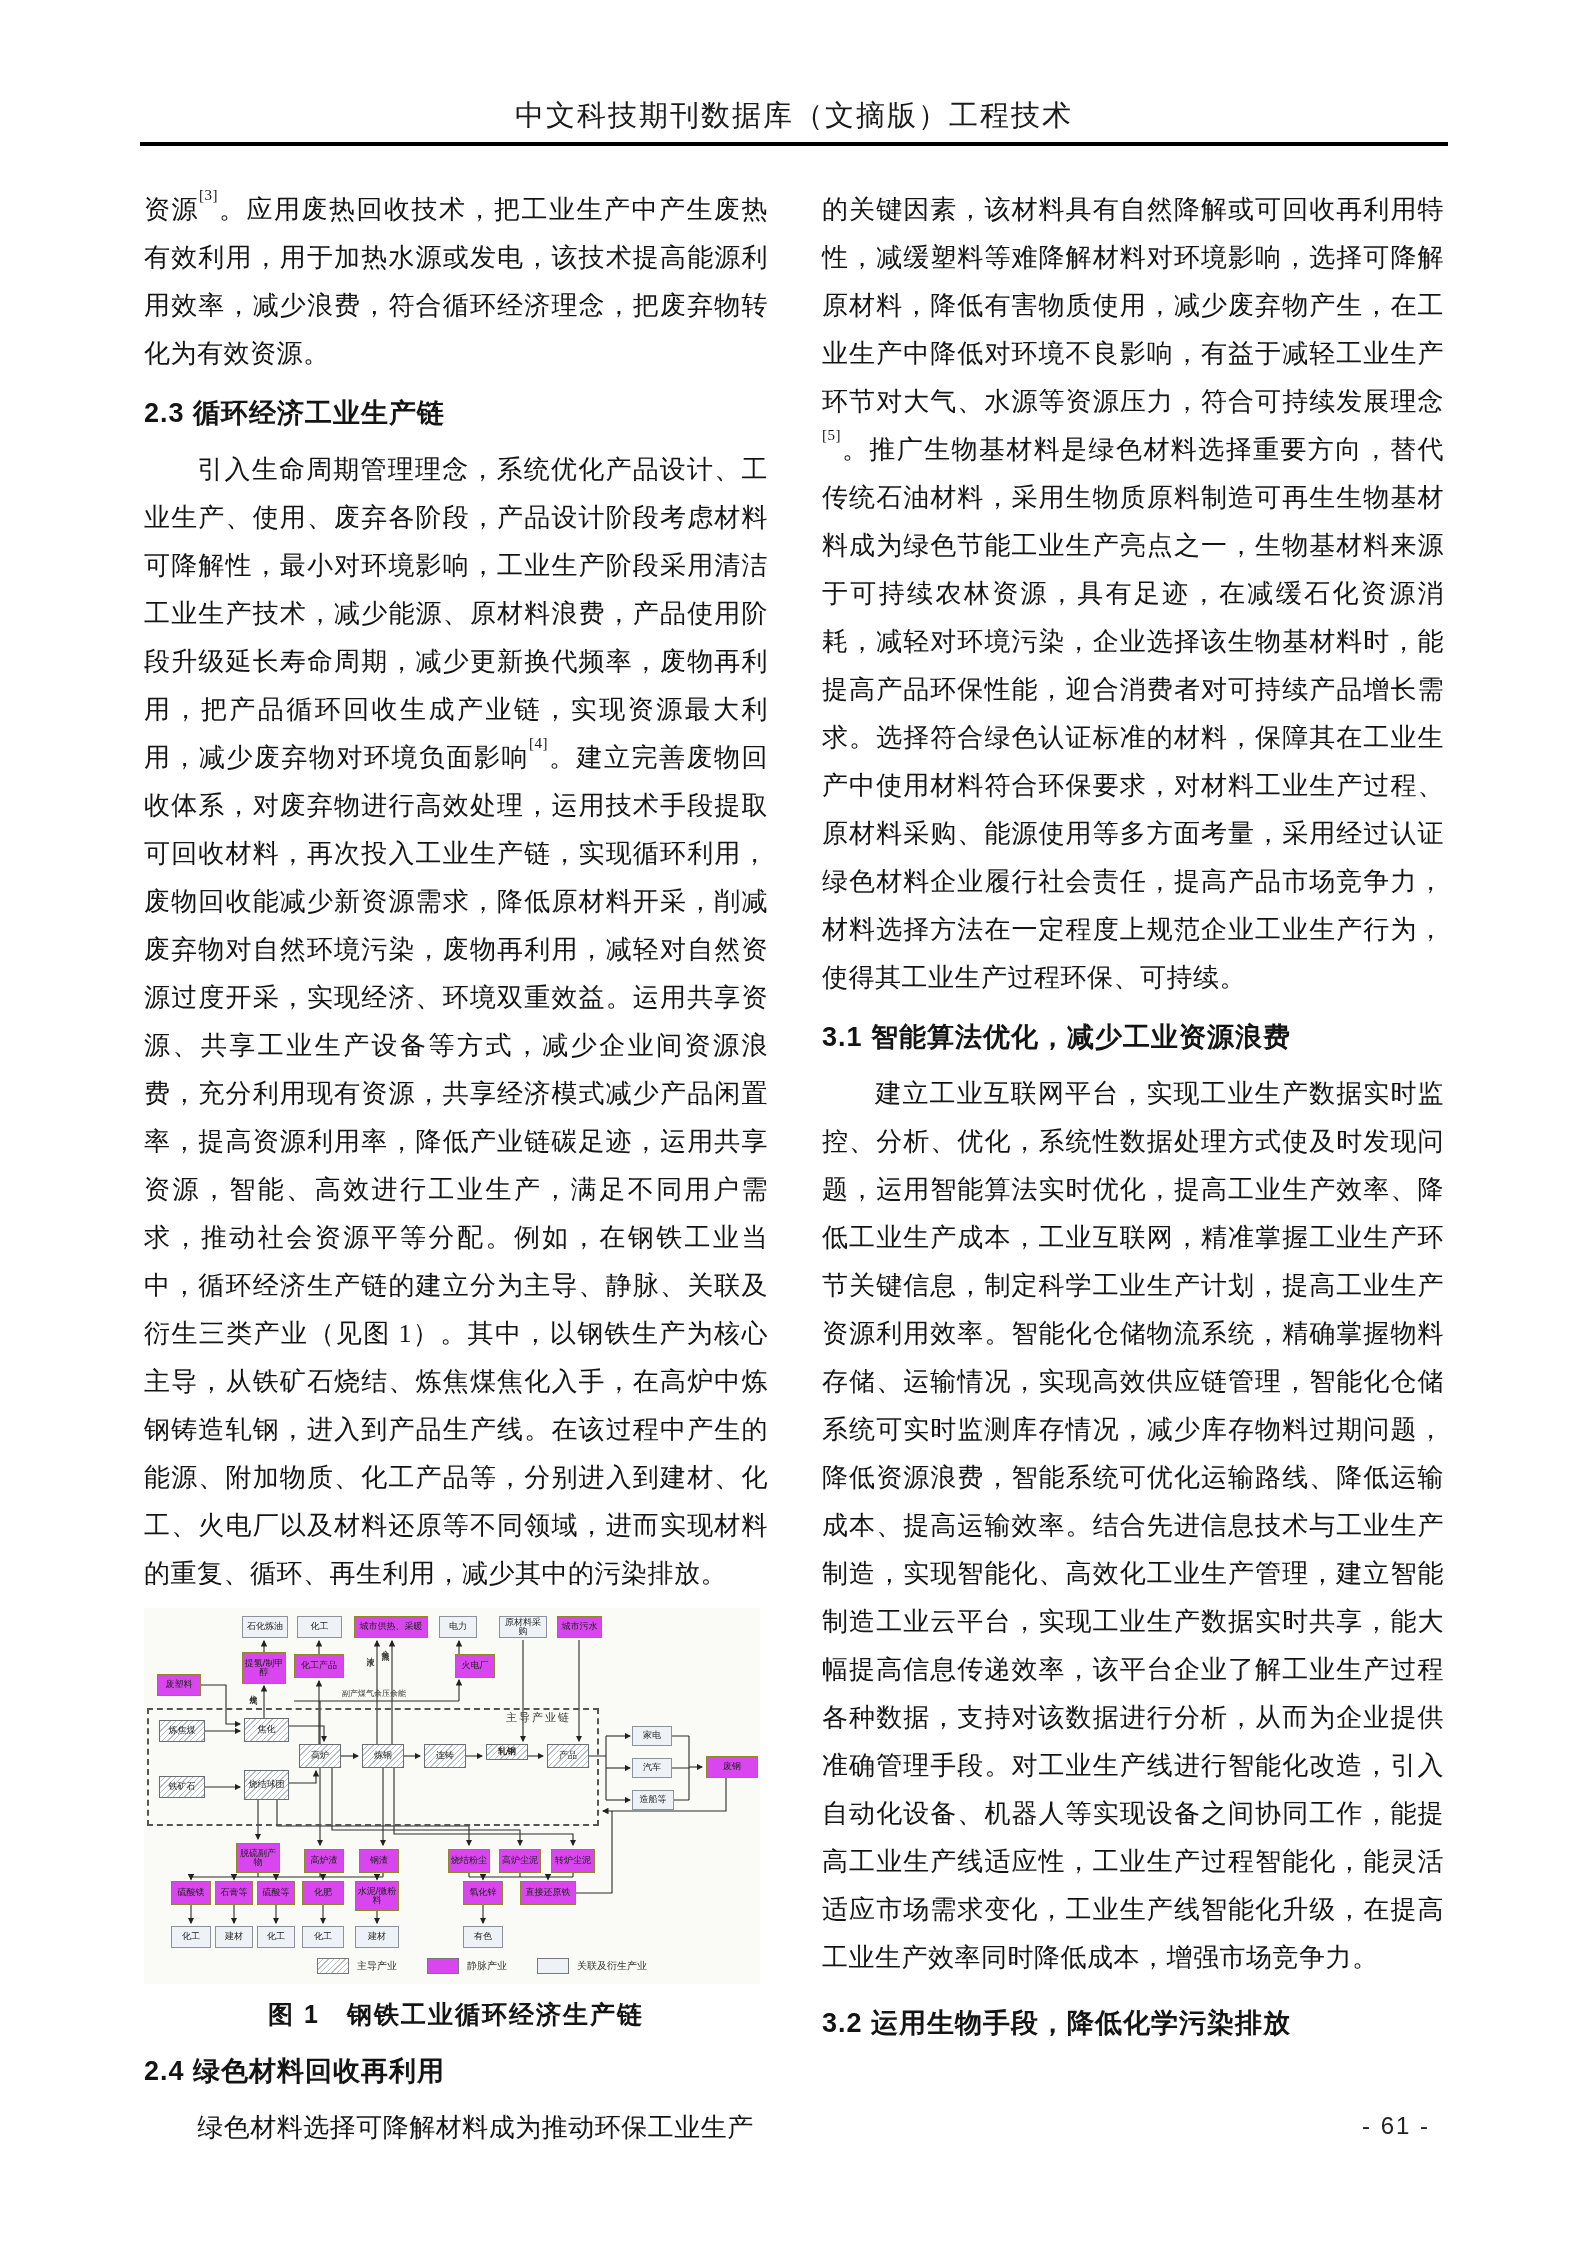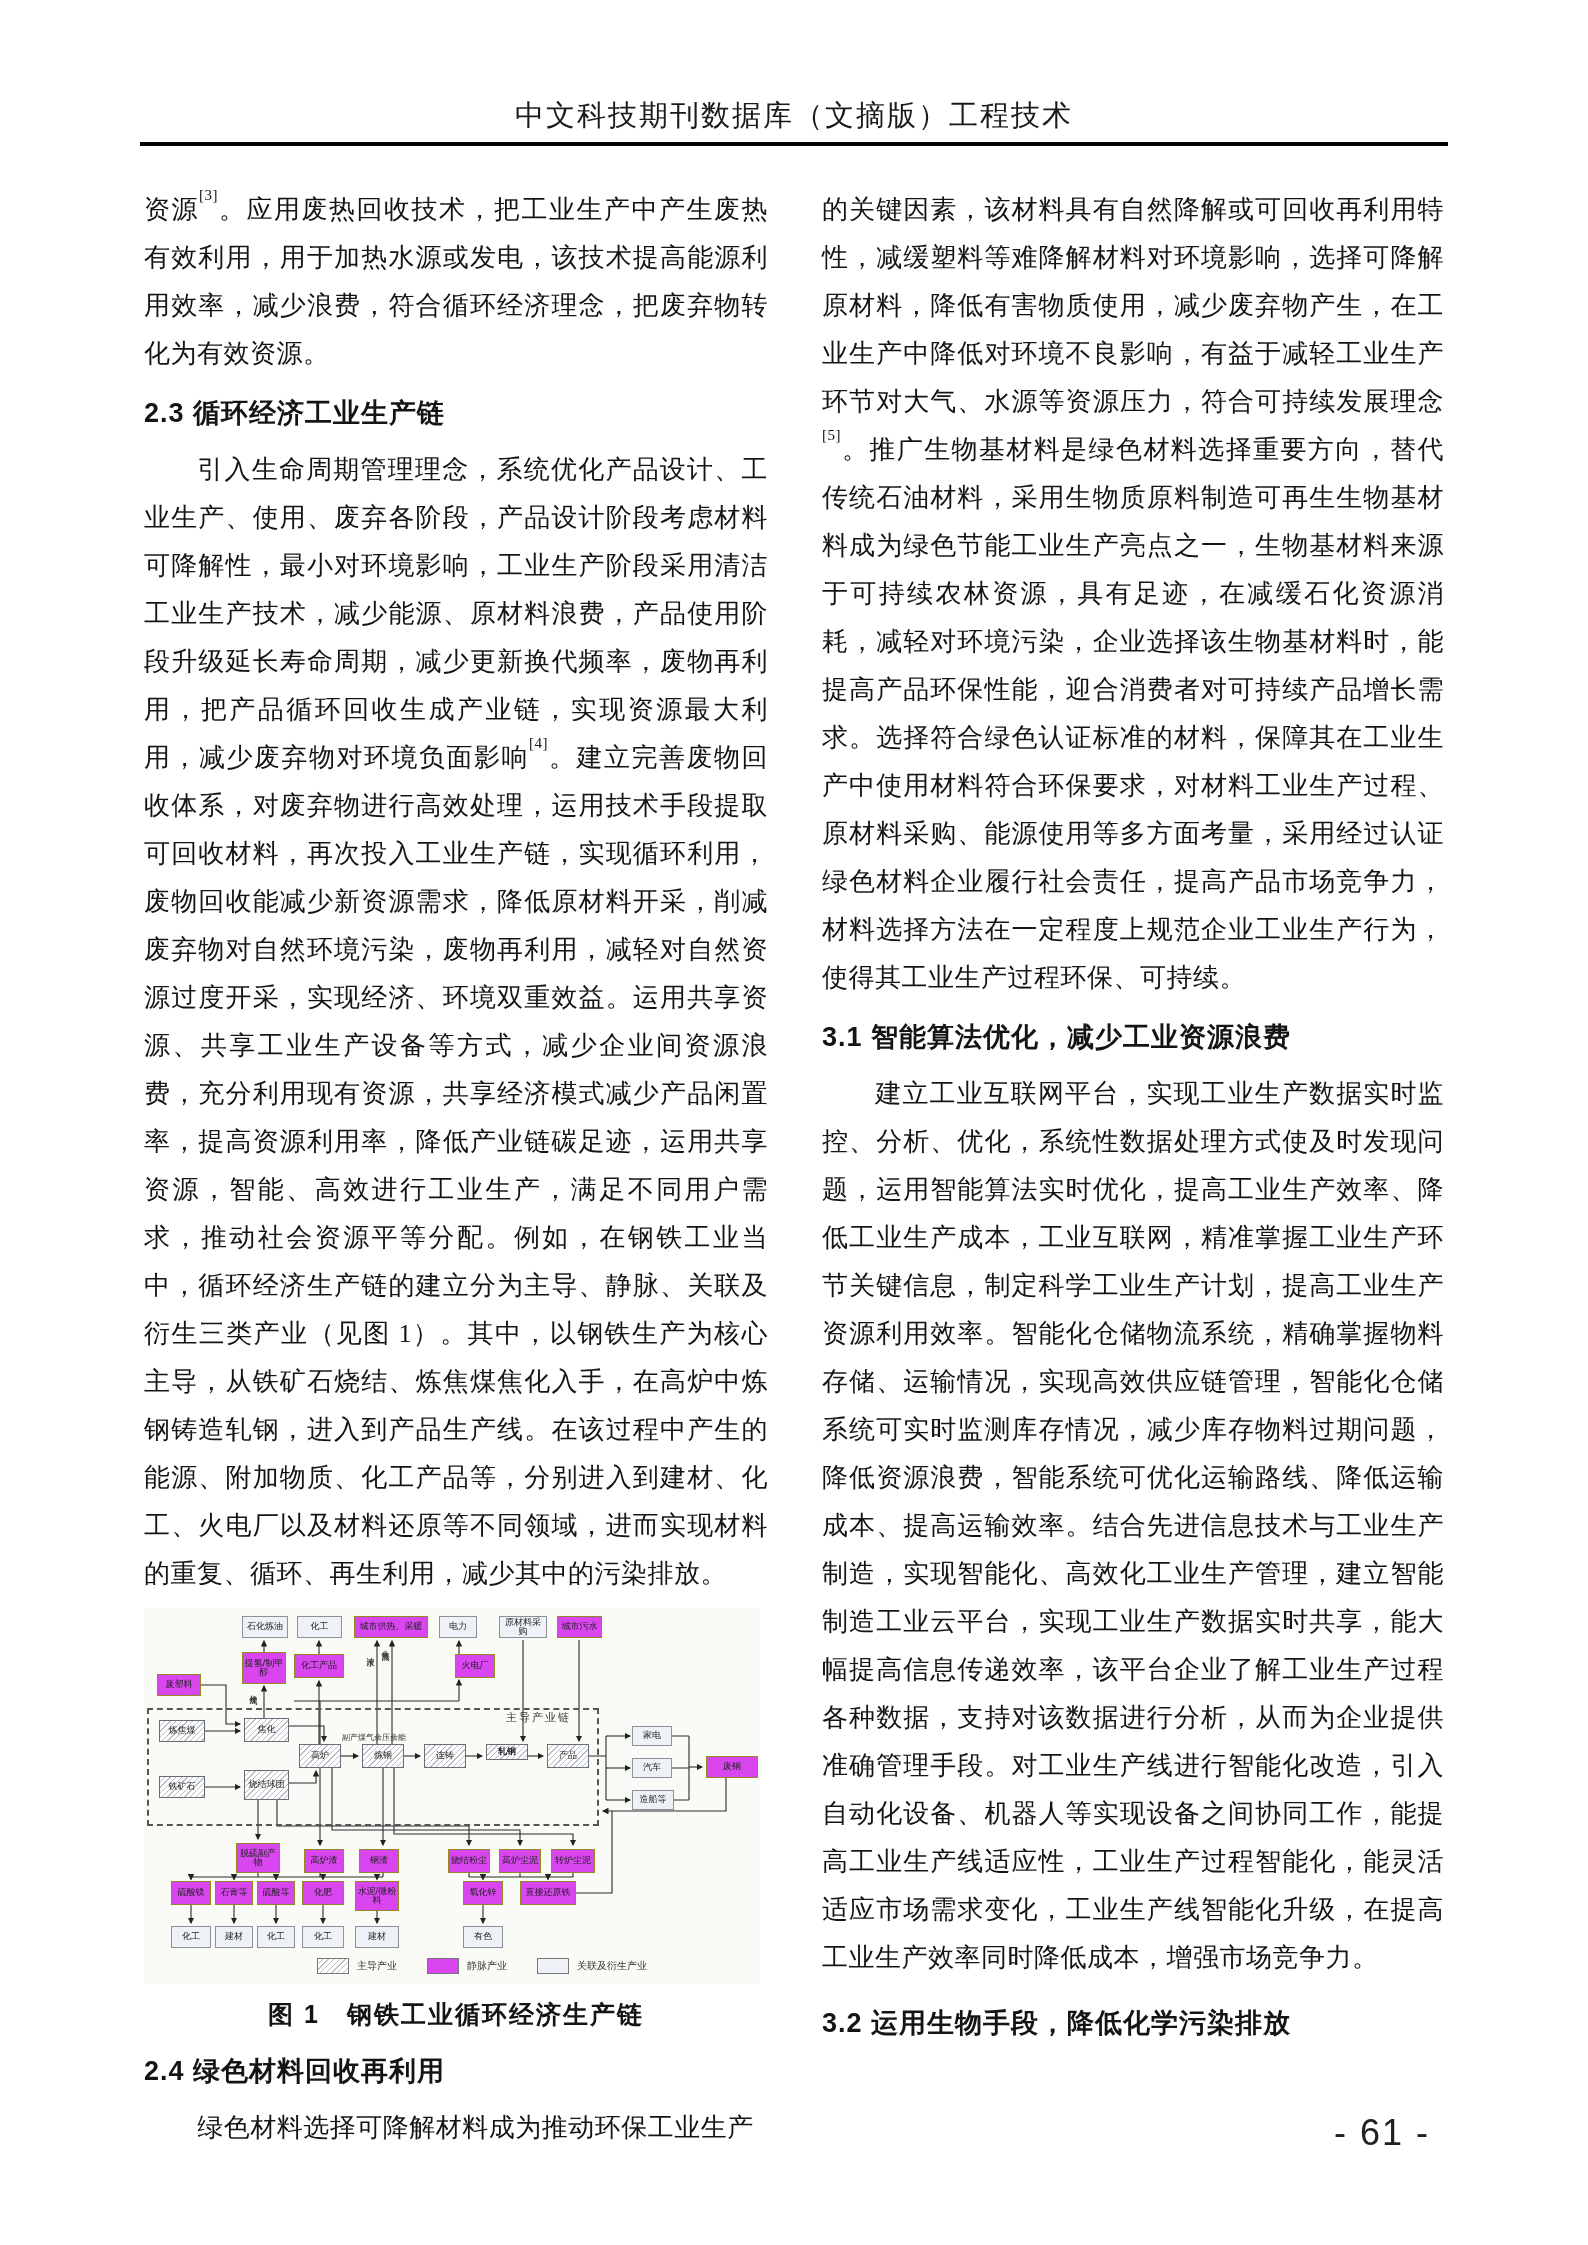--- a/index.html
+++ b/index.html
@@ -25,21 +25,21 @@
   sup{font-size:15px;line-height:0;position:relative;top:-0.55em;}
   .h-sub{
     font-family:"Liberation Sans","DejaVu Sans",sans-serif;font-weight:bold;
     font-size:27px;line-height:50px;margin:10px 0 8px 0;letter-spacing:1px;text-align:left;
   }
   .h-main{
     font-family:"Liberation Sans","DejaVu Sans",sans-serif;font-weight:bold;
     font-size:29px;line-height:58px;margin:18px 0 8px 0;letter-spacing:1px;text-align:justify;
   }
   .page-number{
-    position:absolute;top:2112px;right:158px;font-size:36px;letter-spacing:2px;
+    position:absolute;top:2112px;right:158px;font-size:24px;letter-spacing:2px;
     font-family:"Liberation Sans","DejaVu Sans",sans-serif;color:#222;
   }
   
   .figure-wrap{margin-top:10px;}
   .fig{
     position:relative;width:616px;height:376px;background:#fafaf6;
     border:1px solid #ececе6;font-family:"Liberation Sans","DejaVu Sans",sans-serif;
     line-height:1.05;letter-spacing:0;
   }
   .fig svg{position:absolute;left:0;top:0;z-index:0;}
@@ -150,21 +150,21 @@
       <div class="fbox vein" style="left:413px;top:8px;width:45px;height:22px;">城市污水</div>
 
       <div class="fbox vein" style="left:98px;top:44px;width:44px;height:32px;">提氢/制甲醇</div>
       <div class="fbox vein" style="left:150px;top:46px;width:50px;height:24px;">化工产品</div>
       <div class="fbox vein" style="left:295px;top:46px;width:40px;height:24px;margin-left:16px;">火电厂</div>
       <div class="fbox vein" style="left:13px;top:66px;width:44px;height:22px;">废塑料</div>
 
       <div class="flabel vlabel" style="left:104px;top:80px;">焦炉煤气</div>
       <div class="flabel vlabel" style="left:221px;top:42px;">冲渣水</div>
       <div class="flabel vlabel" style="left:236px;top:36px;">余热蒸汽</div>
-      <div class="flabel" style="left:198px;top:82px;margin-top:44px;">副产煤气余压余能</div>
+      <div class="flabel" style="left:198px;top:82px;">副产煤气余压余能</div>
 
       <div class="fbox hatch" style="left:15px;top:112px;width:46px;height:22px;">炼焦煤</div>
       <div class="fbox hatch" style="left:100px;top:110px;width:45px;height:24px;">焦化</div>
       <div class="fbox hatch" style="left:15px;top:168px;width:46px;height:22px;">铁矿石</div>
       <div class="fbox hatch" style="left:100px;top:162px;width:45px;height:30px;">烧结球团</div>
       <div class="fbox hatch" style="left:155px;top:136px;width:42px;height:24px;">高炉</div>
       <div class="fbox hatch" style="left:218px;top:136px;width:42px;height:24px;">炼钢</div>
       <div class="fbox hatch" style="left:280px;top:136px;width:42px;height:24px;">连铸</div>
       <div class="fbox hatch" style="left:342px;top:136px;width:42px;height:16px;font-weight:bold;">轧钢</div>
       <div class="fbox hatch" style="left:403px;top:136px;width:42px;height:24px;">产品</div>

